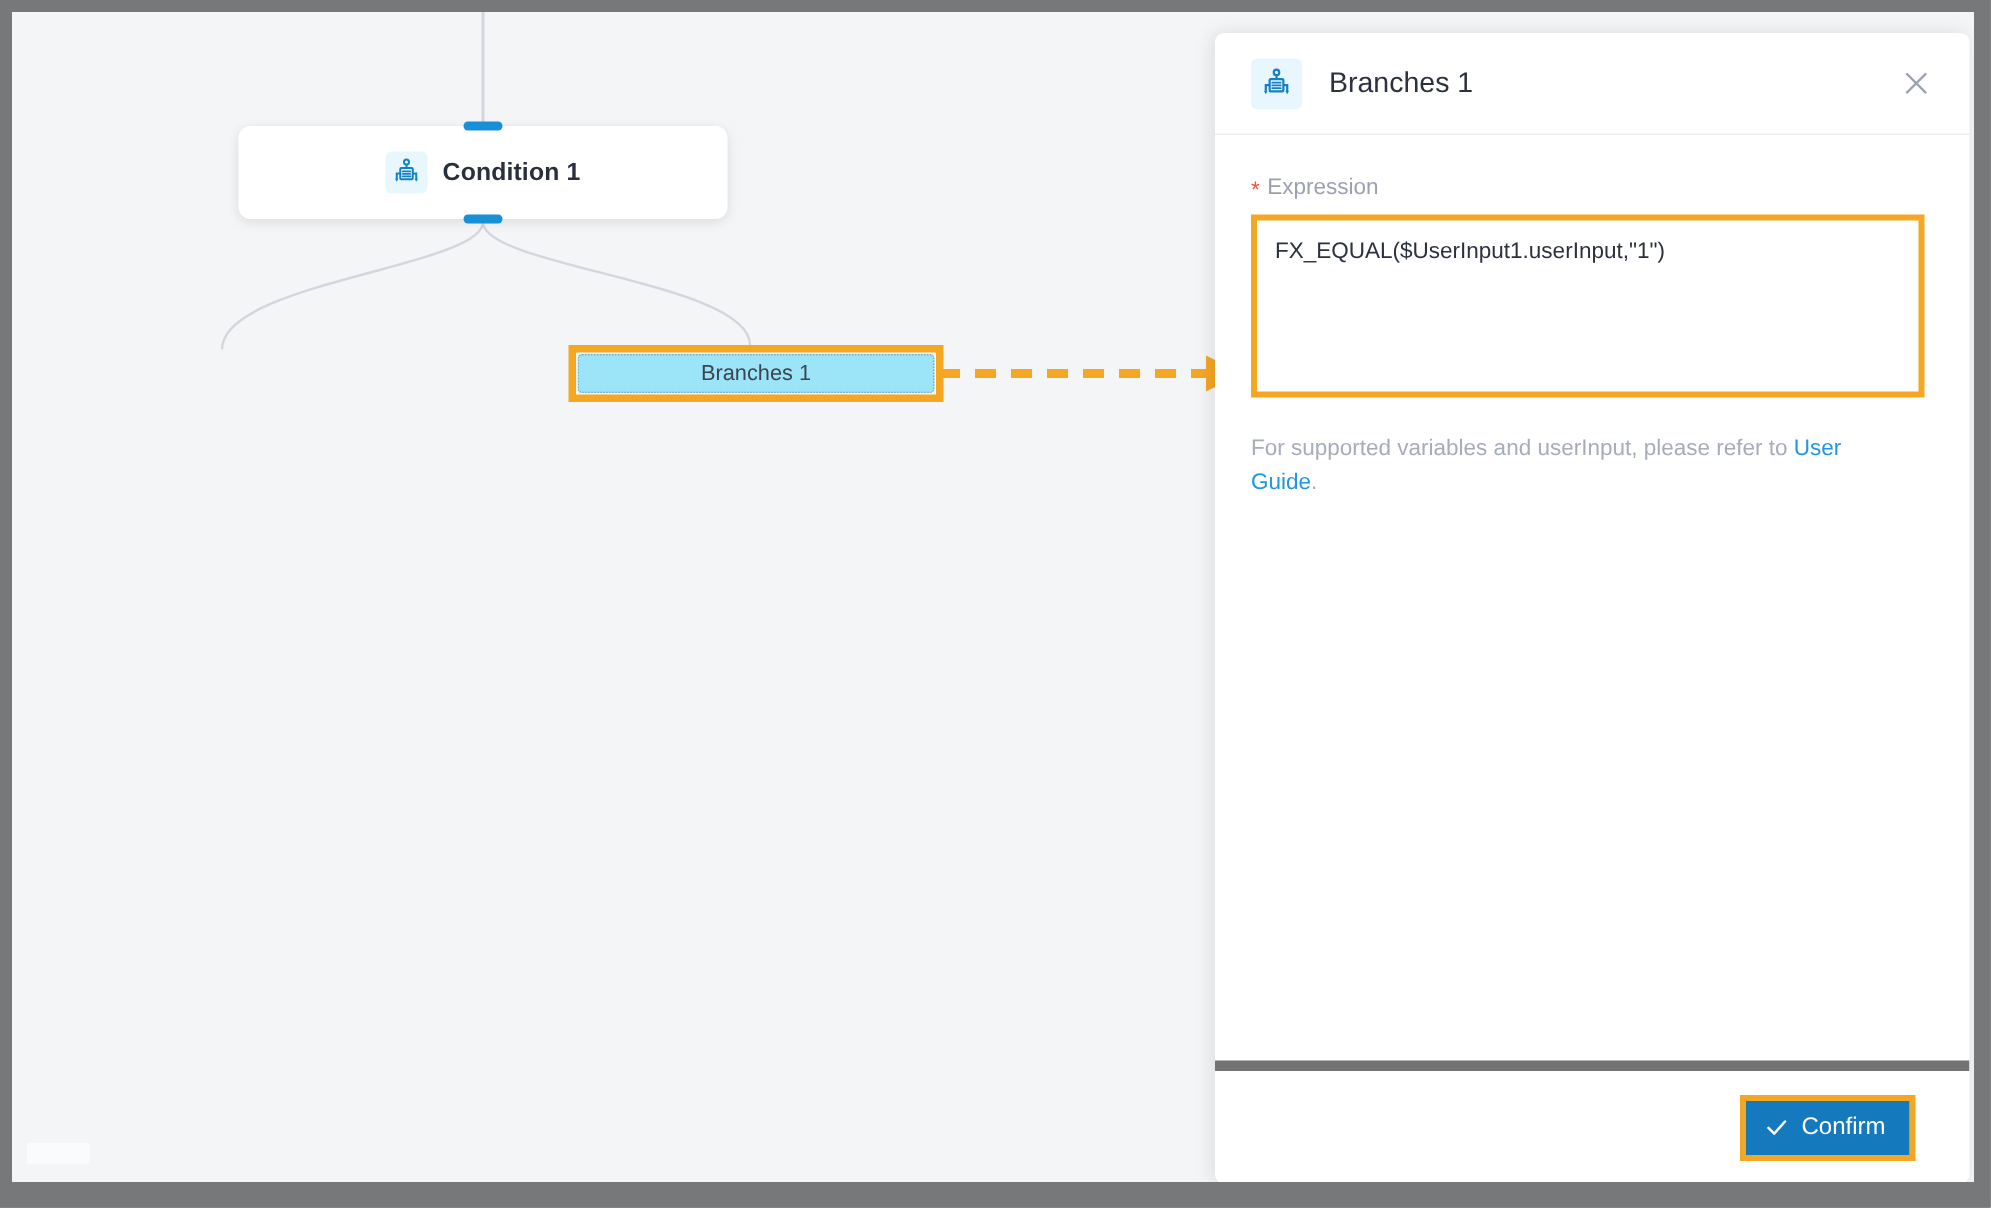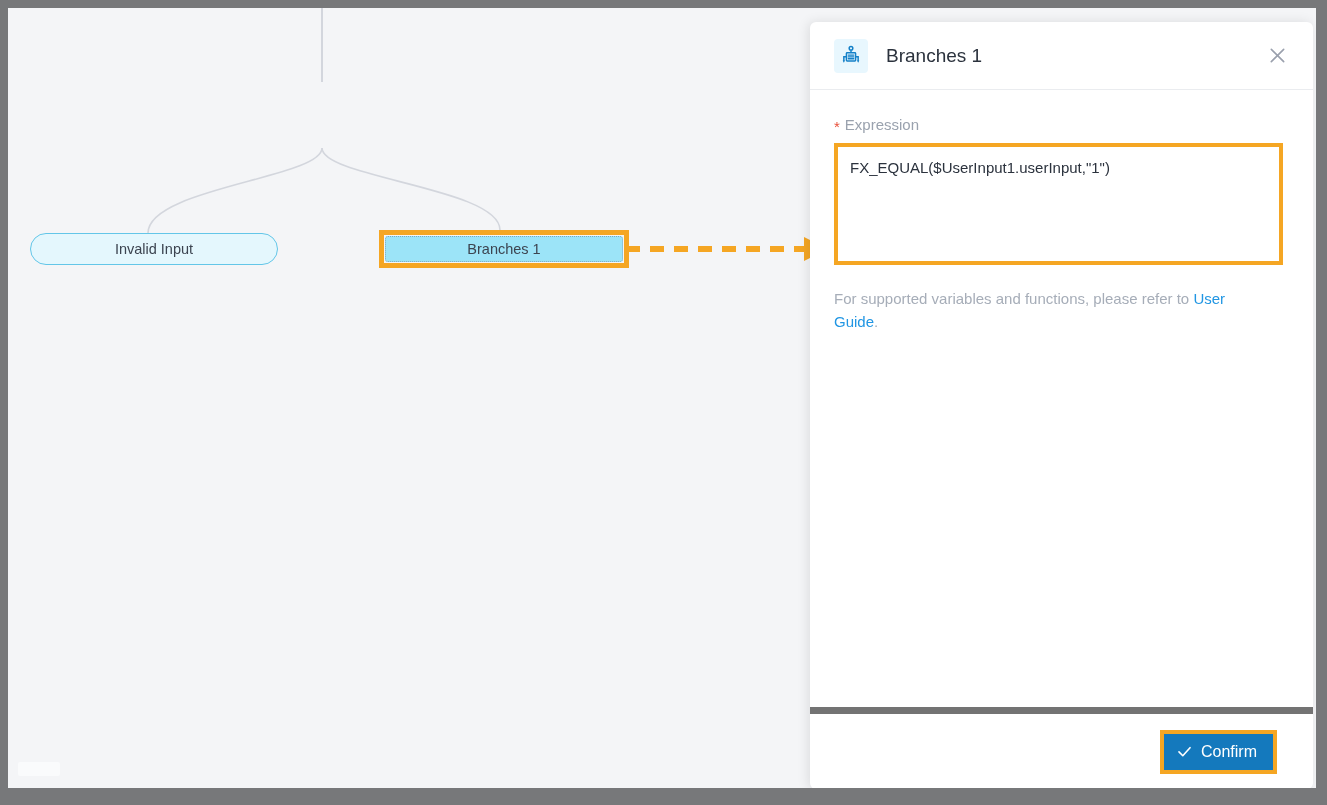--- a/index.html
+++ b/index.html
@@ -304,24 +304,38 @@
 
       <svg id="edges" viewBox="0 0 1308 780">
 
         <path d="M 314 0 L 314 74" stroke="#d3d6dd" stroke-width="2" fill="none"></path>
 
         <path d="M 314 140 C 314 170, 140 180, 140 225" stroke="#d3d6dd" stroke-width="1.6" fill="none"></path>
 
         <path d="M 314 140 C 314 170, 492 180, 492 222" stroke="#d3d6dd" stroke-width="1.6" fill="none"></path>
       </svg>
 
-
-      <div class="node-pill" id="node-invalid-input">
-        <span>Invalid Input</span>
+      <div class="node-condition">
+        <span class="handle top"></span>
+        <span class="icon-box">
+          <svg width="20" height="20" viewBox="0 0 24 24" fill="none">
+            <circle cx="12" cy="3.6" r="2" stroke="#1380c8" stroke-width="1.6"></circle>
+            <path d="M12 5.6 L12 8.2" stroke="#1380c8" stroke-width="1.6"></path>
+            <rect x="7" y="8.4" width="10" height="9" rx="0.8" stroke="#1380c8" stroke-width="1.6"></rect>
+            <path d="M9 11h6M9 13h6M9 15h6" stroke="#1380c8" stroke-width="1.4" stroke-linecap="round"></path>
+            <path d="M7 12.8 H4.2 V17.4" stroke="#1380c8" stroke-width="1.6" fill="none"></path>
+            <path d="M17 12.8 H19.8 V17.4" stroke="#1380c8" stroke-width="1.6" fill="none"></path>
+            <path d="M2.9 17 L4.2 19.4 L5.5 17 Z" fill="#1380c8"></path>
+            <path d="M18.5 17 L19.8 19.4 L21.1 17 Z" fill="#1380c8"></path>
+          </svg>
+        </span>
+        <span class="cond-label">Condition 1</span>
+        <span class="handle bottom"></span>
       </div>
+
 
       <div class="node-pill" id="node-branches">
         <span>Branches 1</span>
       </div>
       <div id="branches-highlight"></div>
 
       <svg id="anno-arrow" viewBox="0 0 205 34">
         <path d="M 0 17 L 180 17" stroke="#f5a623" stroke-width="6" stroke-dasharray="14 10" fill="none"></path>
         <path d="M 178 5 L 202 17 L 178 29 Z" fill="#f5a623"></path>
       </svg>
@@ -357,21 +371,21 @@
         <div class="field-label">
           <span class="req-star">*</span>
           <span>Expression</span>
         </div>
 
         <div id="expr-wrap">
           <textarea id="expr-input" placeholder="Please enter an expression" style="">FX_EQUAL($UserInput1.userInput,"1")</textarea>
         </div>
 
         <div id="helper-text">
-          <span>For supported variables and functions, please refer to </span><a id="helper-link">User Guide</a><span>.</span>
+          <span>For supported variables and userInput, please refer to </span><a id="helper-link">User Guide</a><span>.</span>
         </div>
 
       </div>
 
       <div id="panel-footer">
         <span id="confirm-highlight">
           <button id="confirm-button">
             <svg width="17" height="17" viewBox="0 0 20 20">
               <path d="M3.5 10.5 L8 15 L16.5 5.5" stroke="#ffffff" stroke-width="1.9" fill="none" stroke-linecap="round" stroke-linejoin="round"></path>
             </svg>

